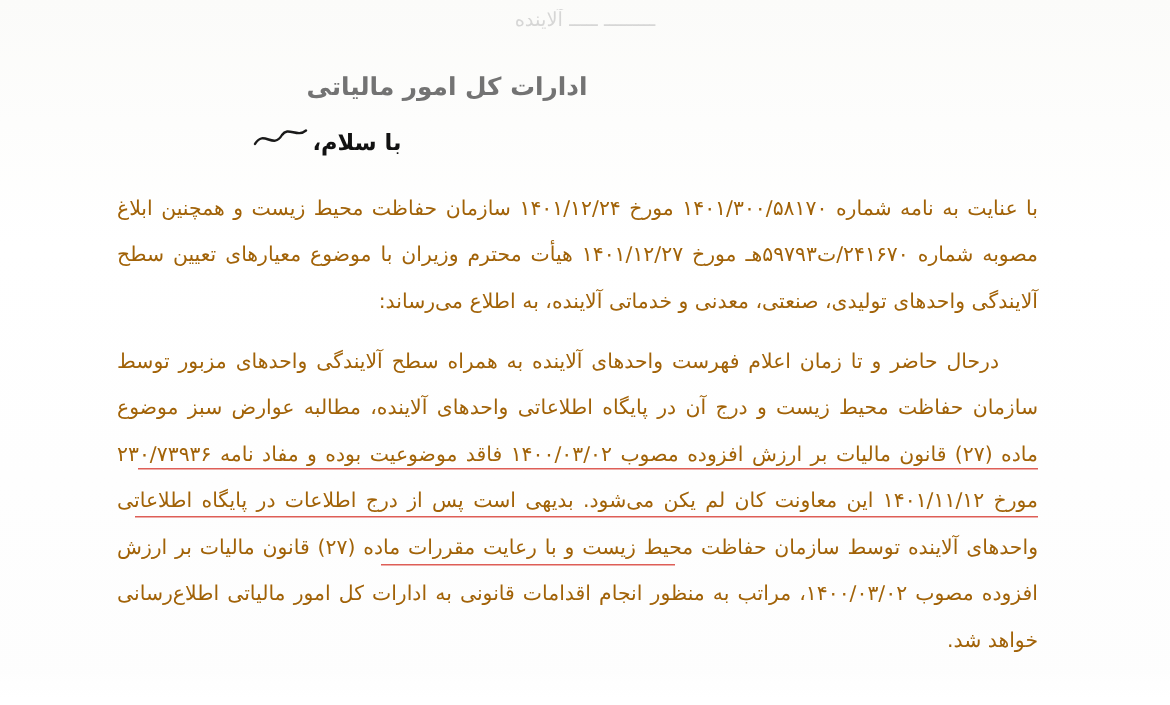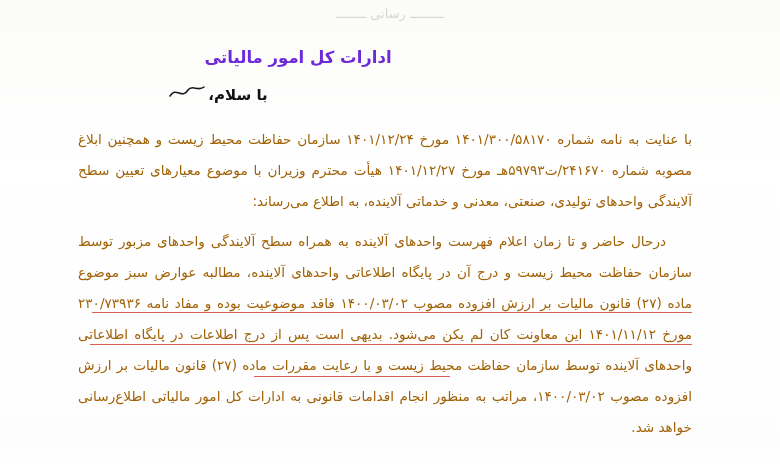--- a/index.html
+++ b/index.html
@@ -47,21 +47,21 @@
   }
 
   .addressee {
     position: absolute;
     top: 48px;
     right: 0;
     left: 0;
     text-align: center;
     font-size: 16.5px;
     font-weight: bold;
-    color: #6d28d9;
+    color: #737373;
     letter-spacing: .2px;
   }
   .addressee-inner {
     display: inline-block;
     transform: translateX(-92px);
   }
 
   .salutation {
     position: absolute;
     top: 86px;
@@ -123,21 +123,21 @@
     background: linear-gradient(180deg, rgba(255,255,255,0) 0%, #ffffff 82%);
     pointer-events: none;
   }
 </style>
 </head>
 <body>
 
 <div id="page">
   <div class="sheet">
 
-    <div class="top-fragment">ـــــــــ رسانی ــــــــ</div>
+    <div class="top-fragment">ـــــــــ ـــــ آلاینده</div>
 
     <div class="addressee">
       <span class="addressee-inner">ادارات کل امور مالیاتی</span>
     </div>
 
     <div class="salutation">
       <span class="salutation-inner">با سلام،<svg class="squiggle" viewBox="0 0 38 20">
           <path d="M2 14 C8 4, 14 18, 20 8 C24 2, 30 10, 36 5" fill="none" stroke="#1a1a1a" stroke-width="1.6" stroke-linecap="round"></path>
         </svg></span>
     </div>

